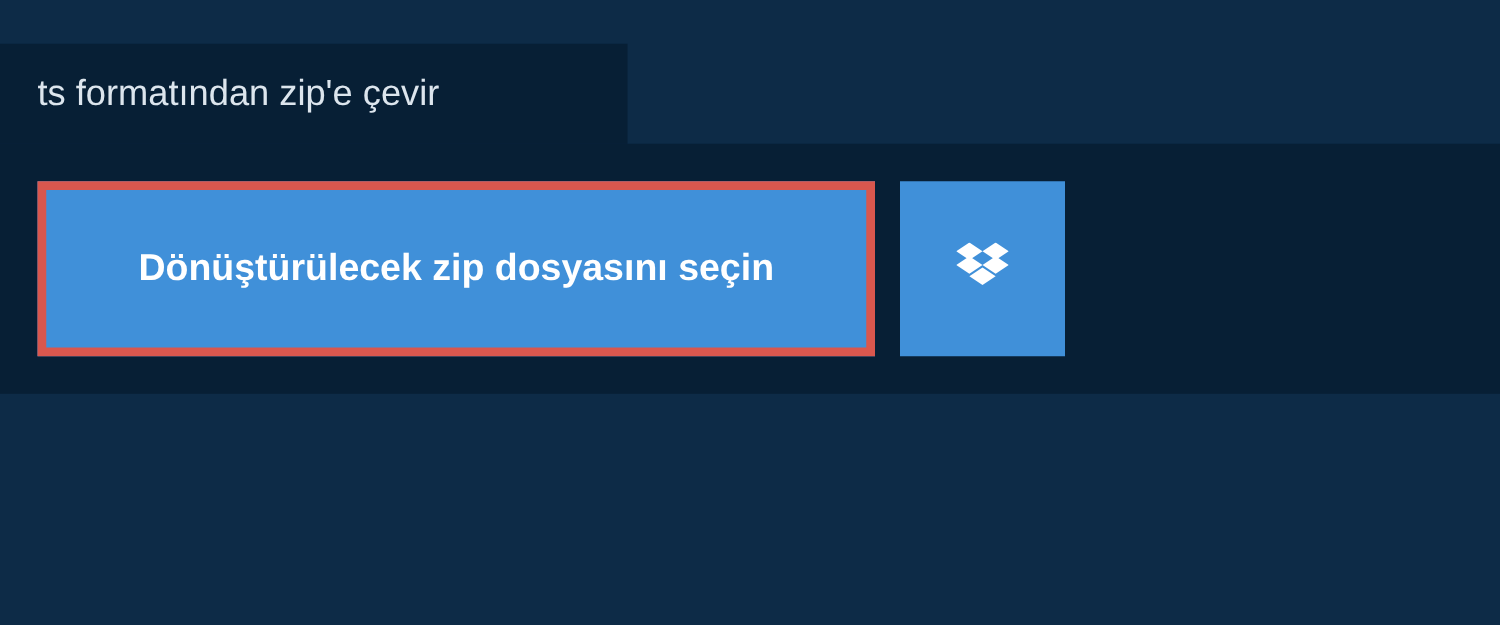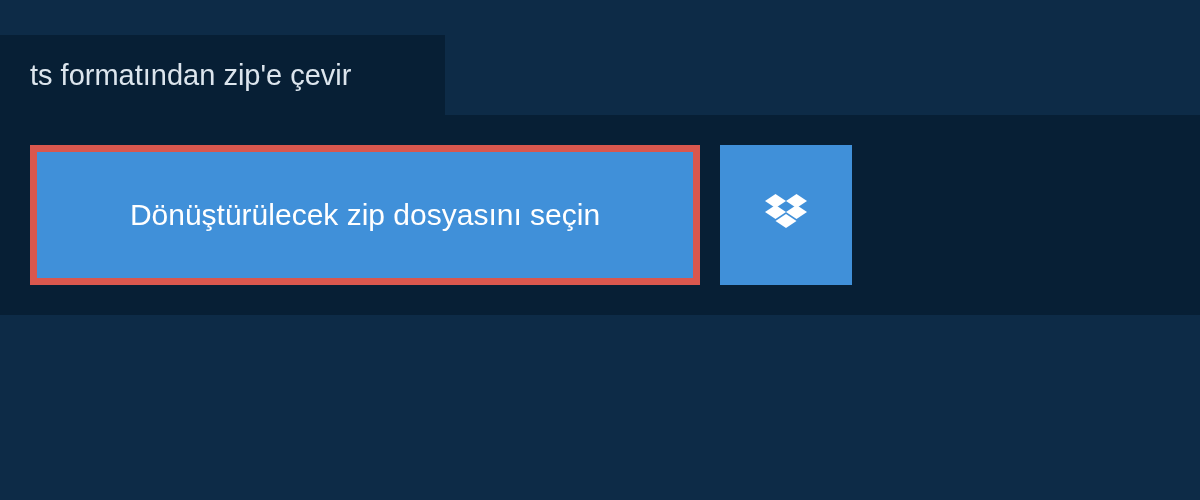--- a/index.html
+++ b/index.html
@@ -11,21 +11,21 @@
       width: 1200px;
       height: 500px;
       background-color: #0d2b47;
       font-family: -apple-system, BlinkMacSystemFont, "Segoe UI", Arial, sans-serif;
       overflow: hidden;
     }
     .tab-container {
       position: absolute;
       left: 0;
       top: 35px;
-      width: 445px;
+      width: 502px;
       height: 80px;
       background-color: #071f35;
       display: flex;
       align-items: center;
       padding-left: 30px;
     }
     .tab-label {
       color: #dce5ed;
       font-size: 29px;
       font-weight: 400;
@@ -48,21 +48,21 @@
     .file-select-button {
       width: 670px;
       height: 140px;
       background-color: #4090d9;
       border: 7px solid #d9574e;
       display: flex;
       align-items: center;
       justify-content: center;
       color: #ffffff;
       font-size: 30px;
-      font-weight: 400;
+      font-weight: 700;
       cursor: pointer;
     }
     .dropbox-button {
       width: 132px;
       height: 140px;
       background-color: #4090d9;
       display: flex;
       align-items: center;
       justify-content: center;
       cursor: pointer;

